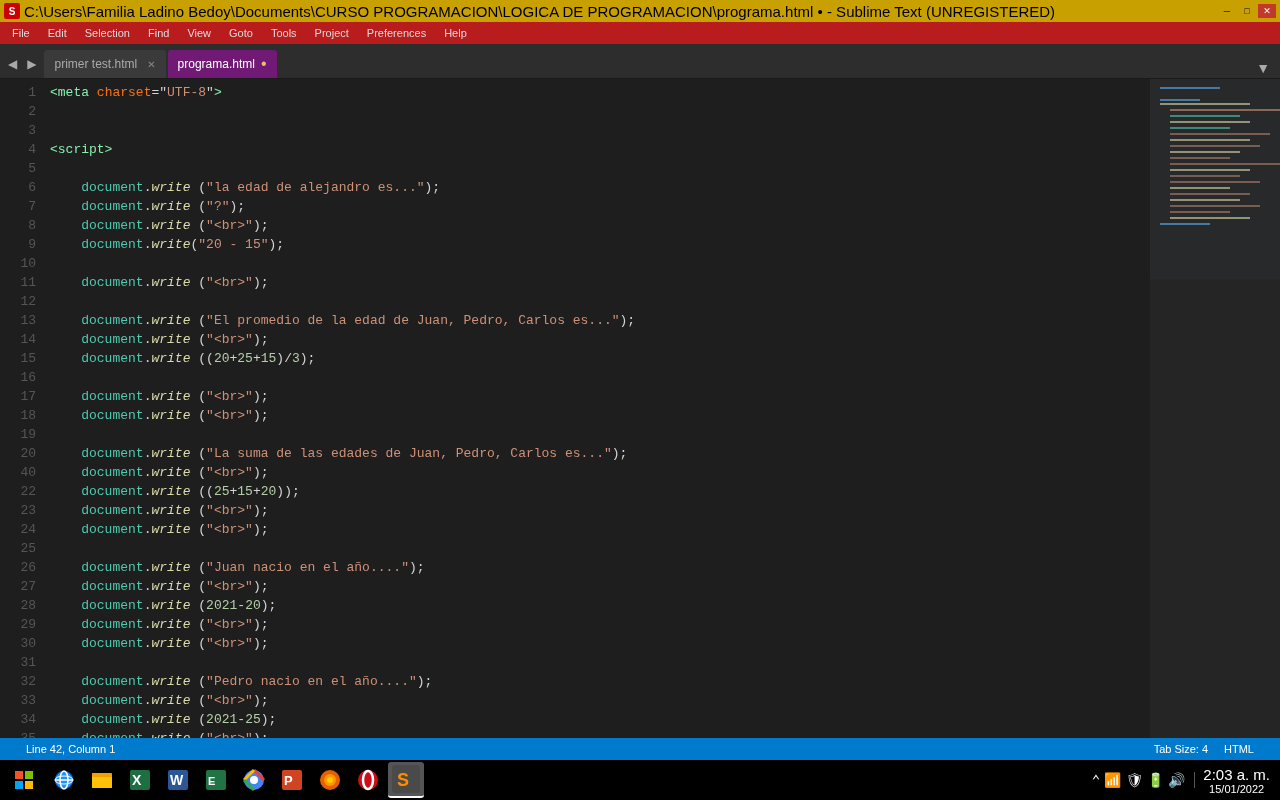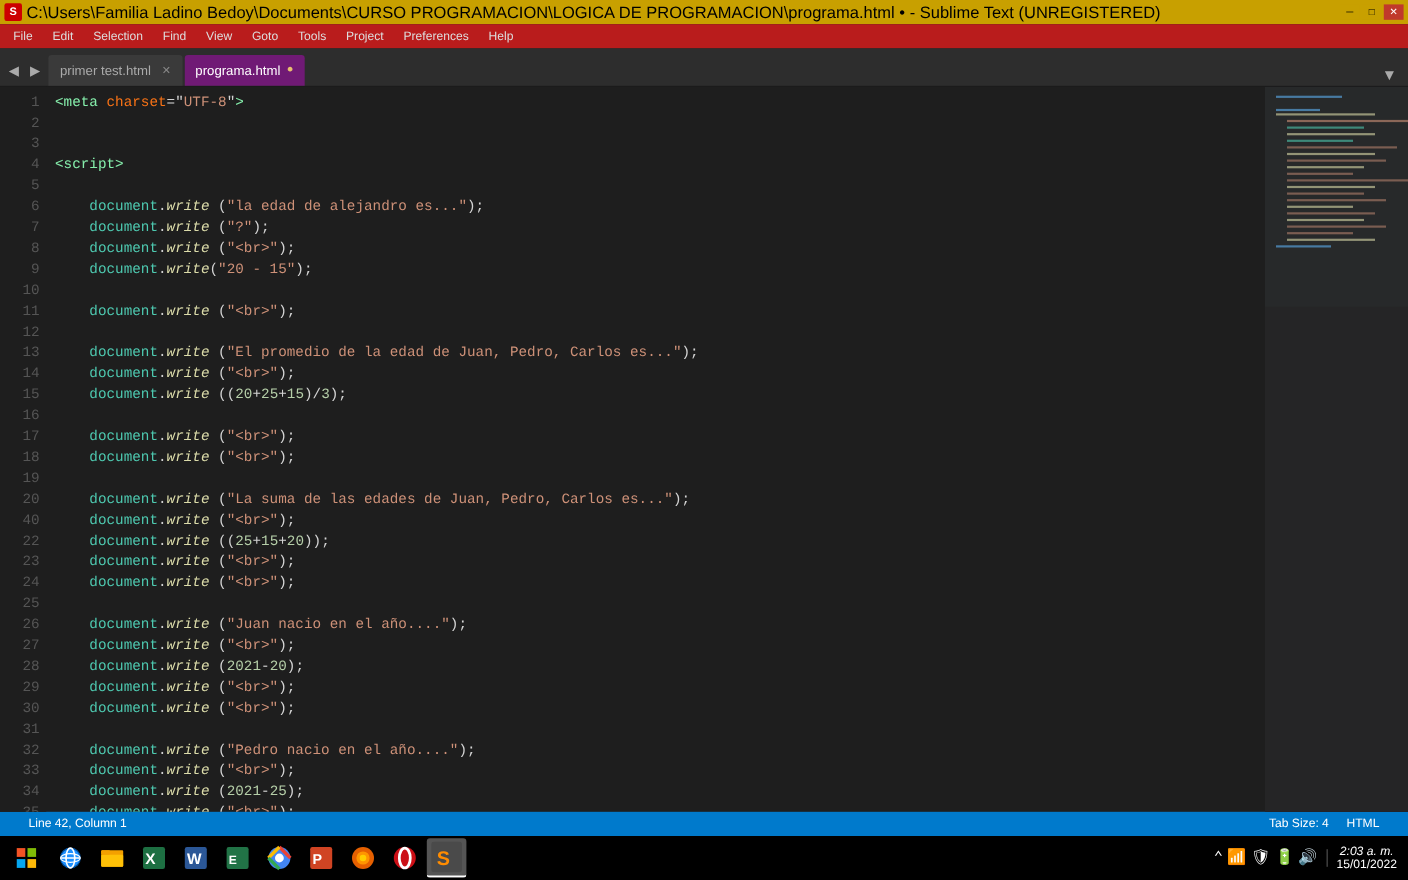--- a/index.html
+++ b/index.html
@@ -167,21 +167,21 @@
     }
     .taskbar-icon {
       width: 36px; height: 36px; display: flex; align-items: center; justify-content: center;
       cursor: pointer; border-radius: 3px; font-size: 20px;
     }
     .taskbar-icon.active { background: #555; border-bottom: 2px solid #fff; }
     #taskbar .tray { margin-left: auto; display: flex; align-items: center; gap: 4px; padding: 0 6px; }
     #taskbar .tray-icons { display: flex; gap: 4px; align-items: center; }
     #taskbar .tray-icon { color: #fff; font-size: 14px; cursor: pointer; }
     .time-block { text-align: center; }
-    .time { font-size: 11px; color: #fff; font-family: 'Segoe UI', Arial, sans-serif; font-style: italic; }
+    .time { font-size: 15px; color: #fff; font-family: 'Segoe UI', Arial, sans-serif; }
     .date { font-size: 11px; color: #fff; font-family: 'Segoe UI', Arial, sans-serif; }
 
     .divider { width: 1px; height: 16px; background: #555; margin: 0 4px; }
   </style>
 </head>
 <body>
 
 <div id="title-bar">
   <div style="display:flex;align-items:center;gap:4px;">
     <div style="width:16px;height:16px;background:#cc0000;color:#fff;font-size:10px;font-weight:bold;display:flex;align-items:center;justify-content:center;border-radius:2px;">S</div>

